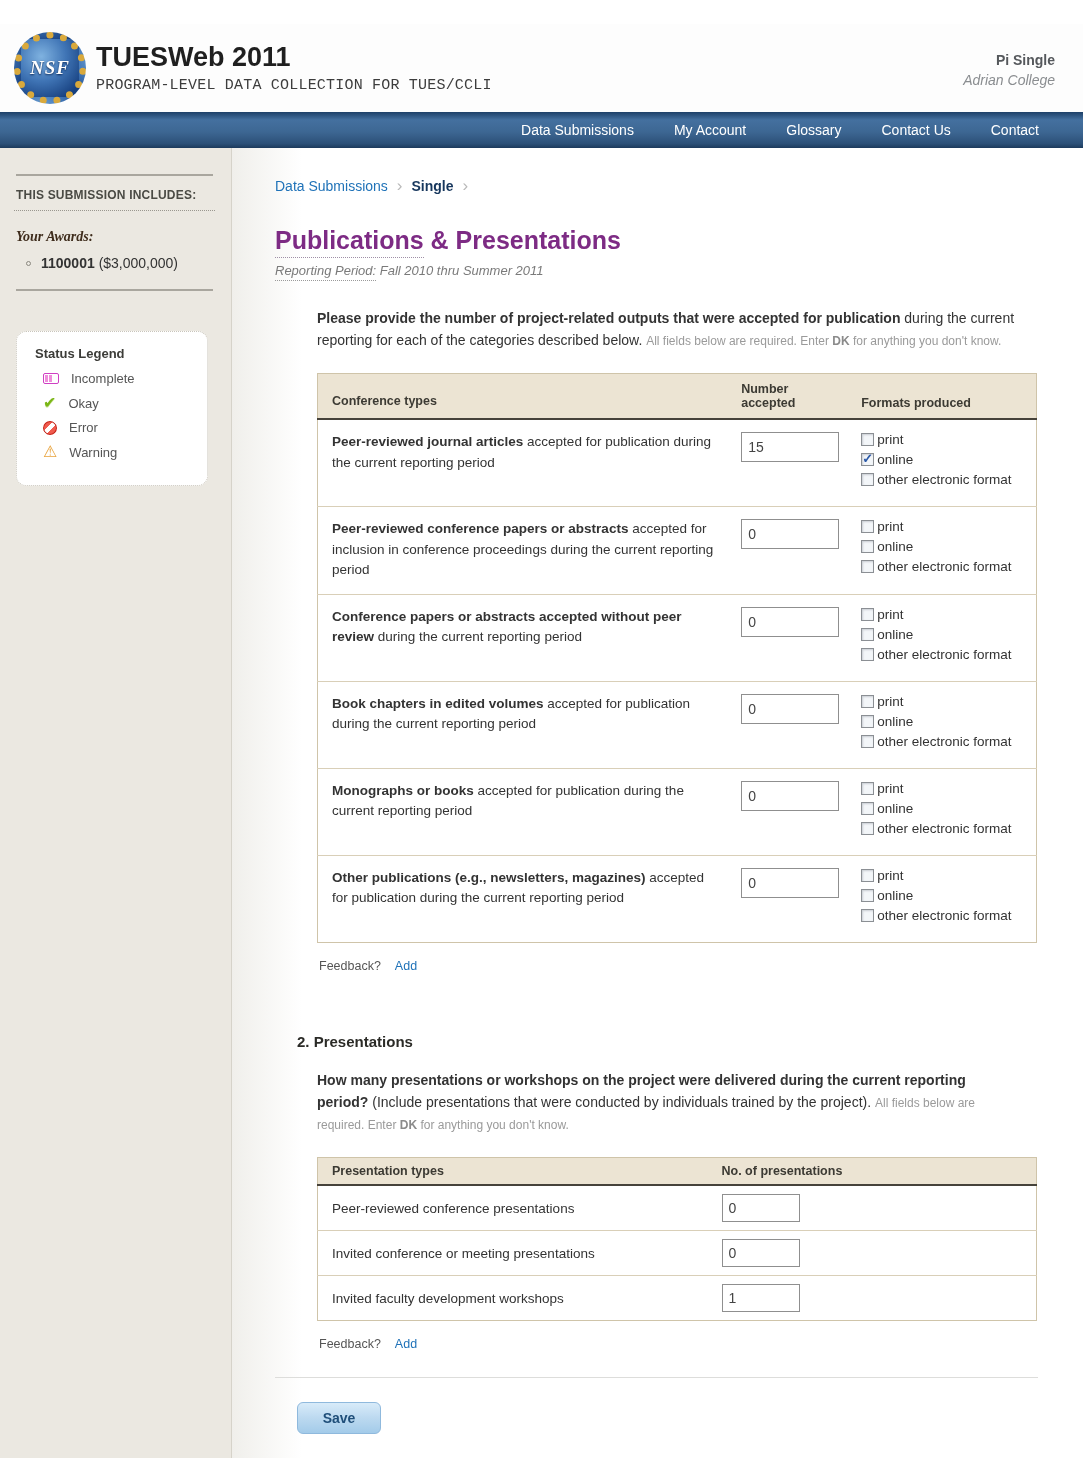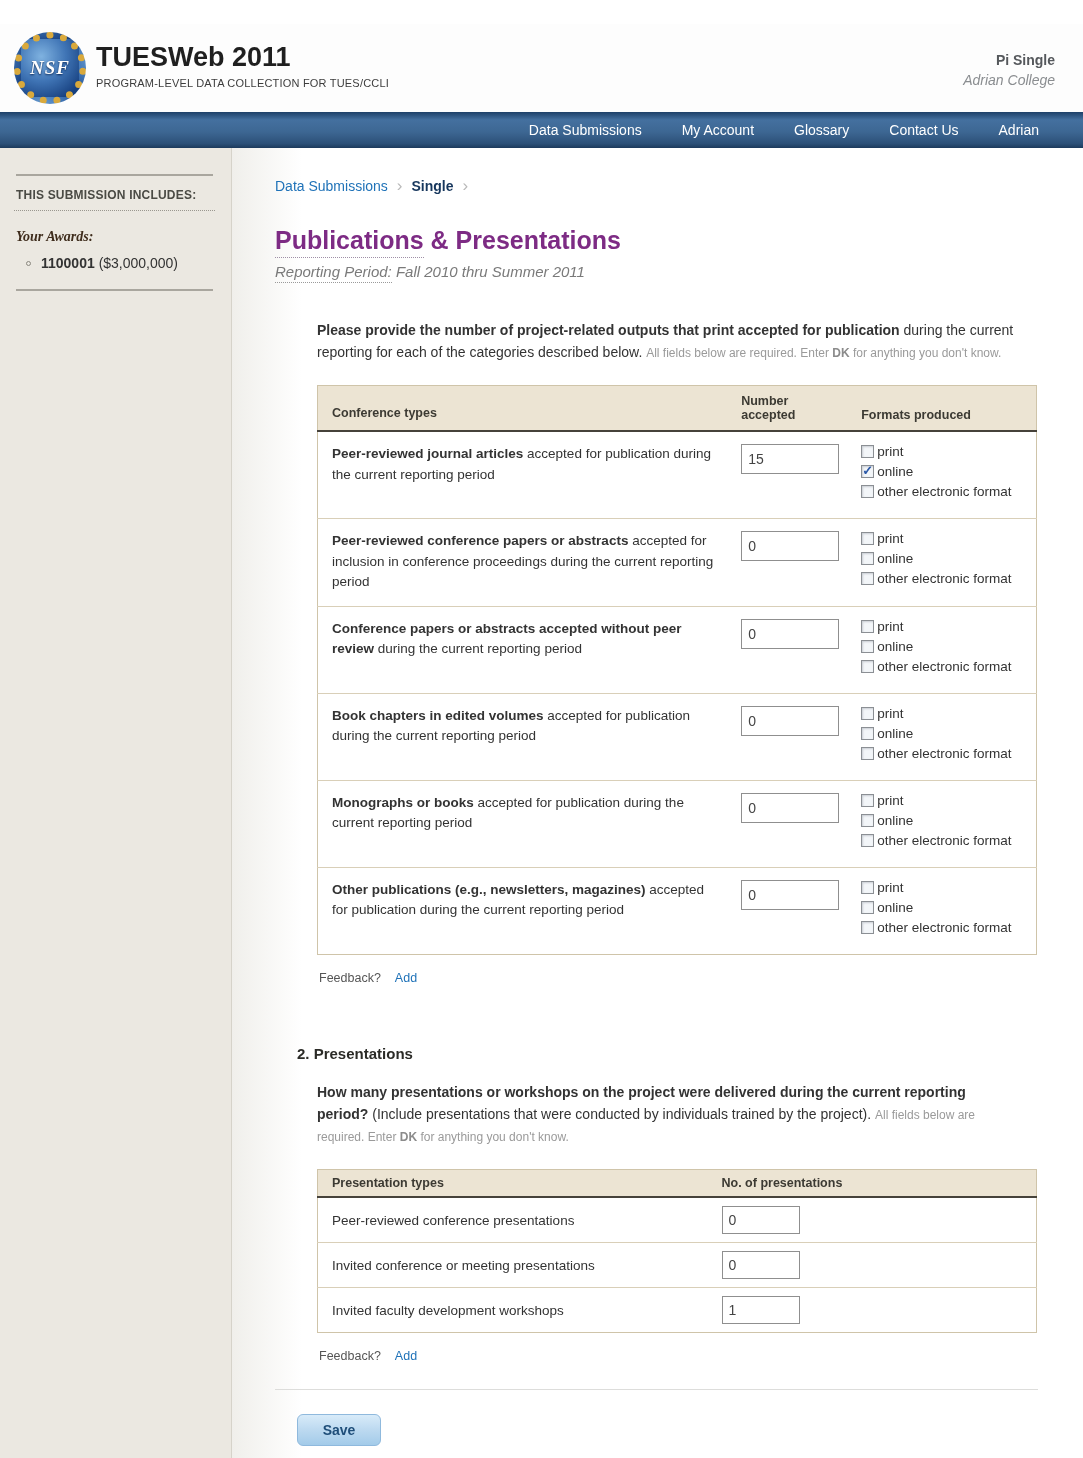--- a/index.html
+++ b/index.html
@@ -10,21 +10,21 @@
   
   .header { height:88px; background:#fdfdfd; position:relative;margin-top:24px; }
   .logo { position:absolute; left:14px; top:8px; width:72px; height:72px;
           border:7px dotted #d9a93c; border-radius:50%;
           background:radial-gradient(circle at 35% 30%, #7fb2e0 0%, #3f74b5 45%, #17407f 85%);
           display:flex; align-items:center; justify-content:center; }
   .logo-text { color:#fff; font-family:"Liberation Serif", serif; font-style:italic;
                font-weight:bold; font-size:19px; letter-spacing:1px; text-shadow:0 1px 2px #0a2550; }
   .header-titles { position:absolute; left:96px; top:18px; }
   .app-title { font-size:27px; font-weight:bold; color:#1f1f1f; }
-  .app-subtitle { font-size:11px; color:#3d3d3d; margin-top:4px; letter-spacing:0.2px; }
+  .app-subtitle { font-size:15px; color:#3d3d3d; margin-top:4px; letter-spacing:0.2px;font-family:Liberation Mono, monospace; }
   .header-user { position:absolute; right:28px; top:28px; text-align:right; }
   .user-name { font-size:14px; font-weight:bold; color:#55585c; }
   .user-org { font-size:14px; font-style:italic; color:#8a8d90; margin-top:4px; }
 
   
   .nav { height:36px; background:linear-gradient(to bottom,#1d4068 0%,#44709f 22%,#3d6793 55%,#2c5078 88%,#1c3a5c 100%);
          display:flex; justify-content:flex-end; align-items:center; gap:4px; padding-right:26px; }
   .nav-item { color:#fff; font-size:14px; padding:8px 18px; cursor:pointer; }
 
   
@@ -55,21 +55,21 @@
   .main { flex:1; background:linear-gradient(to right,#f0efeb 0px,#ffffff 70px); padding:28px 45px 0 43px; }
 
   
   .crumbs { font-size:14px; display:flex; align-items:center; gap:9px; margin-bottom:30px; }
   .crumb-link { color:#1f72b8; cursor:pointer; }
   .crumb-current { color:#17375d; font-weight:bold; }
   .crumb-sep { color:#b9b9b9; font-size:17px; }
 
   .page-title { font-size:25px; font-weight:bold; color:#7d2b84; margin-bottom:8px; }
   .title-dotted { border-bottom:1px dotted #9f8fa6; padding-bottom:3px; }
-  .report-line { font-size:15px; font-style:italic; color:#7a7a7a; margin-bottom:40px; }
+  .report-line { font-size:13px; font-style:italic; color:#7a7a7a; margin-bottom:30px; }
   .report-label { border-bottom:1px dotted #9a9a9a; padding-bottom:2px; }
 
   .section { margin-left:22px; }
   .sec-head { font-size:15px; font-weight:bold; color:#2b2b27; margin-bottom:20px; }
   .sec-body { margin-left:20px; }
   .intro { font-size:14px; line-height:1.55; color:#333; width:700px; margin-bottom:22px; }
   .intro b { font-weight:bold; }
   .note { font-size:12px; color:#9a9a9a; }
   .note b { color:#8b8b8b; }
 
@@ -128,35 +128,56 @@
       <div class="user-name">Pi Single</div>
       <div class="user-org">Adrian College</div>
     </div>
   </div>
 
   <div class="nav">
     <div class="nav-item">Data Submissions</div>
     <div class="nav-item">My Account</div>
     <div class="nav-item">Glossary</div>
     <div class="nav-item">Contact Us</div>
-    <div class="nav-item">Adrian</div>
+    <div class="nav-item">Contact</div>
   </div>
 
   <div class="middle">
 
     <div class="sidebar">
       <hr class="sb-rule">
       <div class="sb-includes">THIS SUBMISSION INCLUDES:</div>
       <div class="sb-awards-label">Your Awards:</div>
       <div class="sb-award">
         <span class="sb-bullet"></span>
         <span><b>1100001</b> <span>($3,000,000)</span></span>
       </div>
       <hr class="sb-rule2">
 
+      <div class="legend-box">
+        <div class="legend-title">Status Legend</div>
+        <div class="legend-item">
+          <span class="icon-incomplete">
+              <span></span>
+            </span>
+          <span>Incomplete</span>
+        </div>
+        <div class="legend-item">
+          <span class="icon-okay">✔</span>
+          <span>Okay</span>
+        </div>
+        <div class="legend-item">
+          <span class="icon-error"></span>
+          <span>Error</span>
+        </div>
+        <div class="legend-item">
+          <span class="icon-warning">⚠</span>
+          <span>Warning</span>
+        </div>
+      </div>
     </div>
 
     <div class="main">
 
       <div class="crumbs">
         <span class="crumb-link">Data Submissions</span>
         <span class="crumb-sep">›</span>
         <span class="crumb-current">Single</span>
         <span class="crumb-sep">›</span>
       </div>
@@ -164,21 +185,21 @@
       <div class="page-title">
         <span class="title-dotted">Publications</span><span> &amp; Presentations</span>
       </div>
       <div class="report-line">
         <span class="report-label">Reporting Period:</span><span> Fall 2010 thru Summer 2011</span>
       </div>
 
       <div class="section">
         <div class="sec-body">
           <div class="intro">
-            <b>Please provide the number of project-related outputs that print accepted for publication</b><span> during the current reporting for each of the categories described below.</span>
+            <b>Please provide the number of project-related outputs that were accepted for publication</b><span> during the current reporting for each of the categories described below.</span>
             <span class="note"><span>  All fields below are required. Enter </span><b>DK</b><span> for anything you don't know.</span></span>
           </div>
 
           <table class="tbl">
             <tbody>
                 <tr>
               <th class="pub-type">Conference types</th>
               <th class="pub-num">Number accepted</th>
               <th class="pub-fmt">Formats produced</th>
             </tr>

